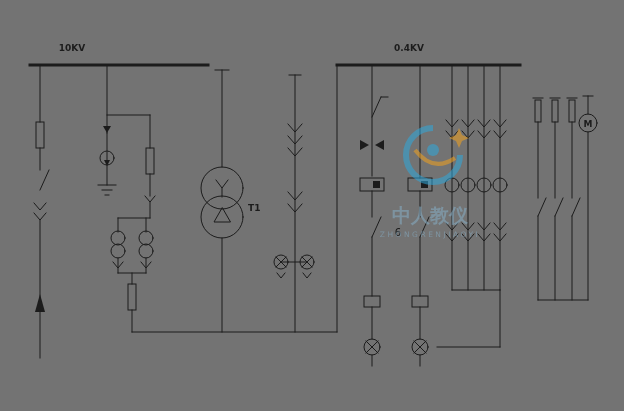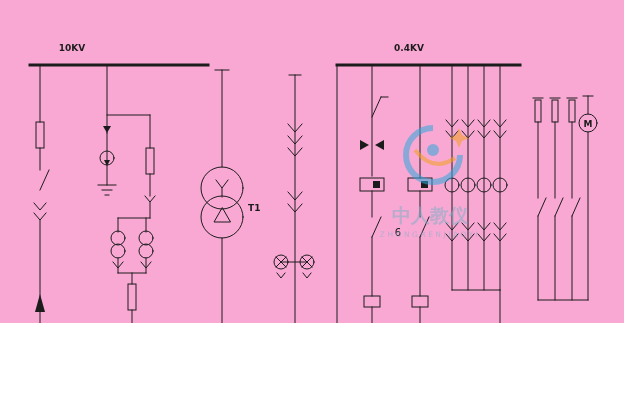--- a/index.html
+++ b/index.html
@@ -1,19 +1,19 @@
 <!DOCTYPE html>
 <html><head>
 <meta charset="utf-8">
 <style>
   html,body{margin:0;padding:0;background:#fff;}
   .screen{
     position:relative;
-    width:624px;height:323px;
-    background:#f9a8d4;
+    width:624px;height:411px;
+    background:#737373;
     font-family:"DejaVu Sans", sans-serif;
     overflow:hidden;
   }
   svg{display:block;}
   text{user-select:none;}
 </style>
 </head>
 <body>
 
 <div class="screen">

